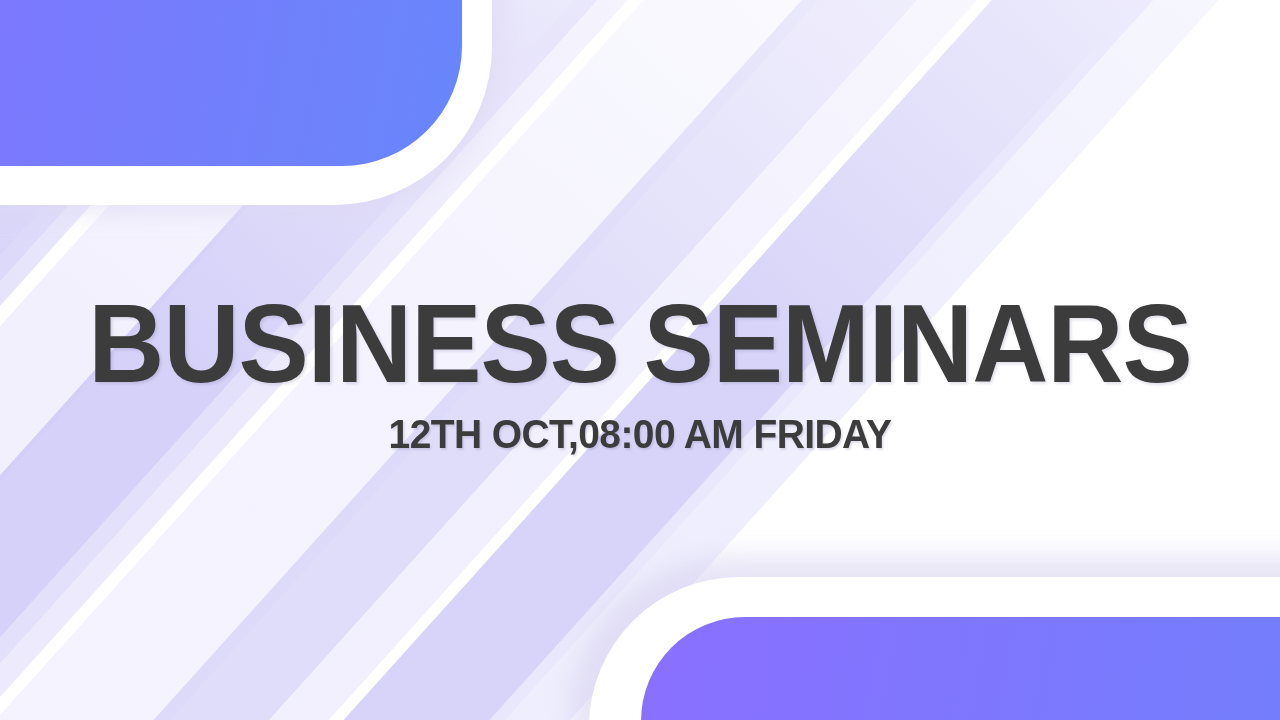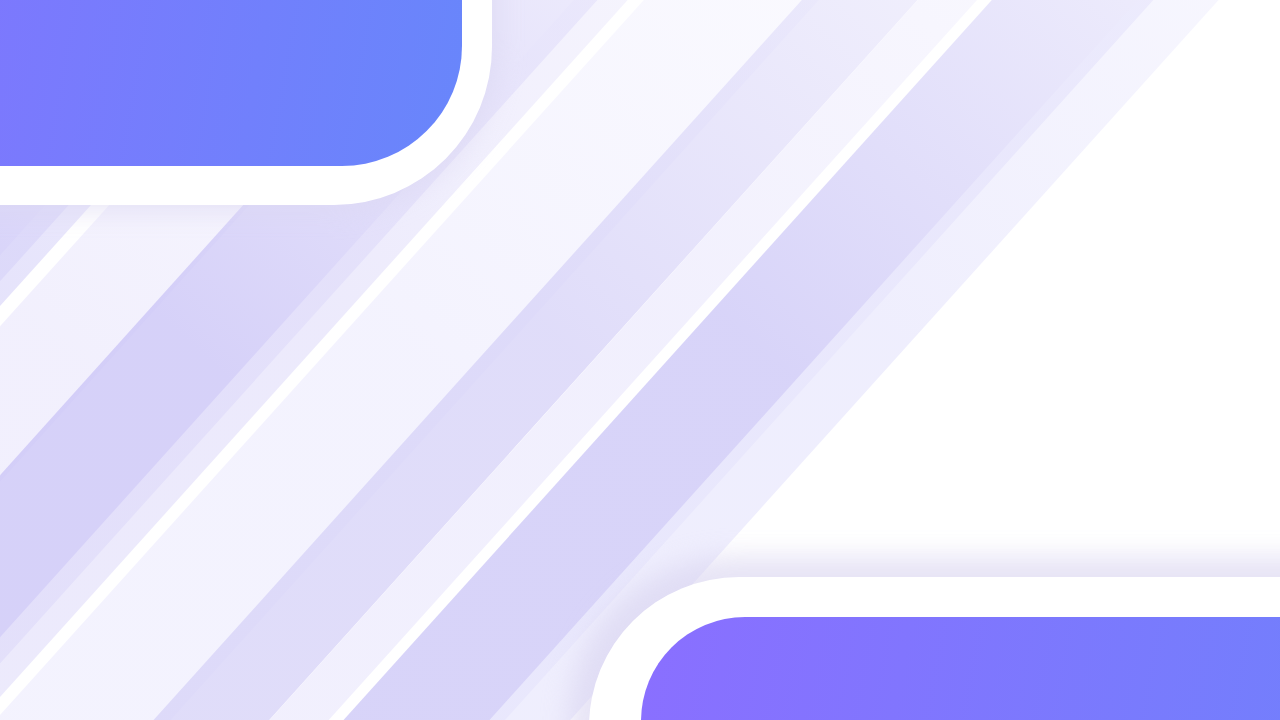--- a/index.html
+++ b/index.html
@@ -156,14 +156,18 @@
     </div>
 
   <div class="tl-shadow" style="background: rgb(220, 216, 242);"></div>
   <div class="tl-band" style="background: rgb(255, 255, 255);"></div>
   <div class="tl-card" style="background: linear-gradient(100deg, rgb(138, 111, 255) 0%, rgb(104, 134, 251) 100%);"></div>
 
   <div class="br-shadow" style="background: rgb(215, 210, 239);"></div>
   <div class="br-band" style="background: rgb(255, 255, 255);"></div>
   <div class="br-card" style="background: linear-gradient(100deg, rgb(138, 111, 255) 0%, rgb(104, 134, 251) 100%);"></div>
 
+  <div class="text-block">
+    <h1 class="title" style="color: rgb(60, 60, 60);"><span>BUSINESS</span><span class="gap"></span><span>SEMINARS</span></h1>
+    <p class="subtitle" style="color: rgb(60, 60, 60);">12TH OCT,08:00 AM FRIDAY</p>
+  </div>
 
 </div>
 
 </body></html>

